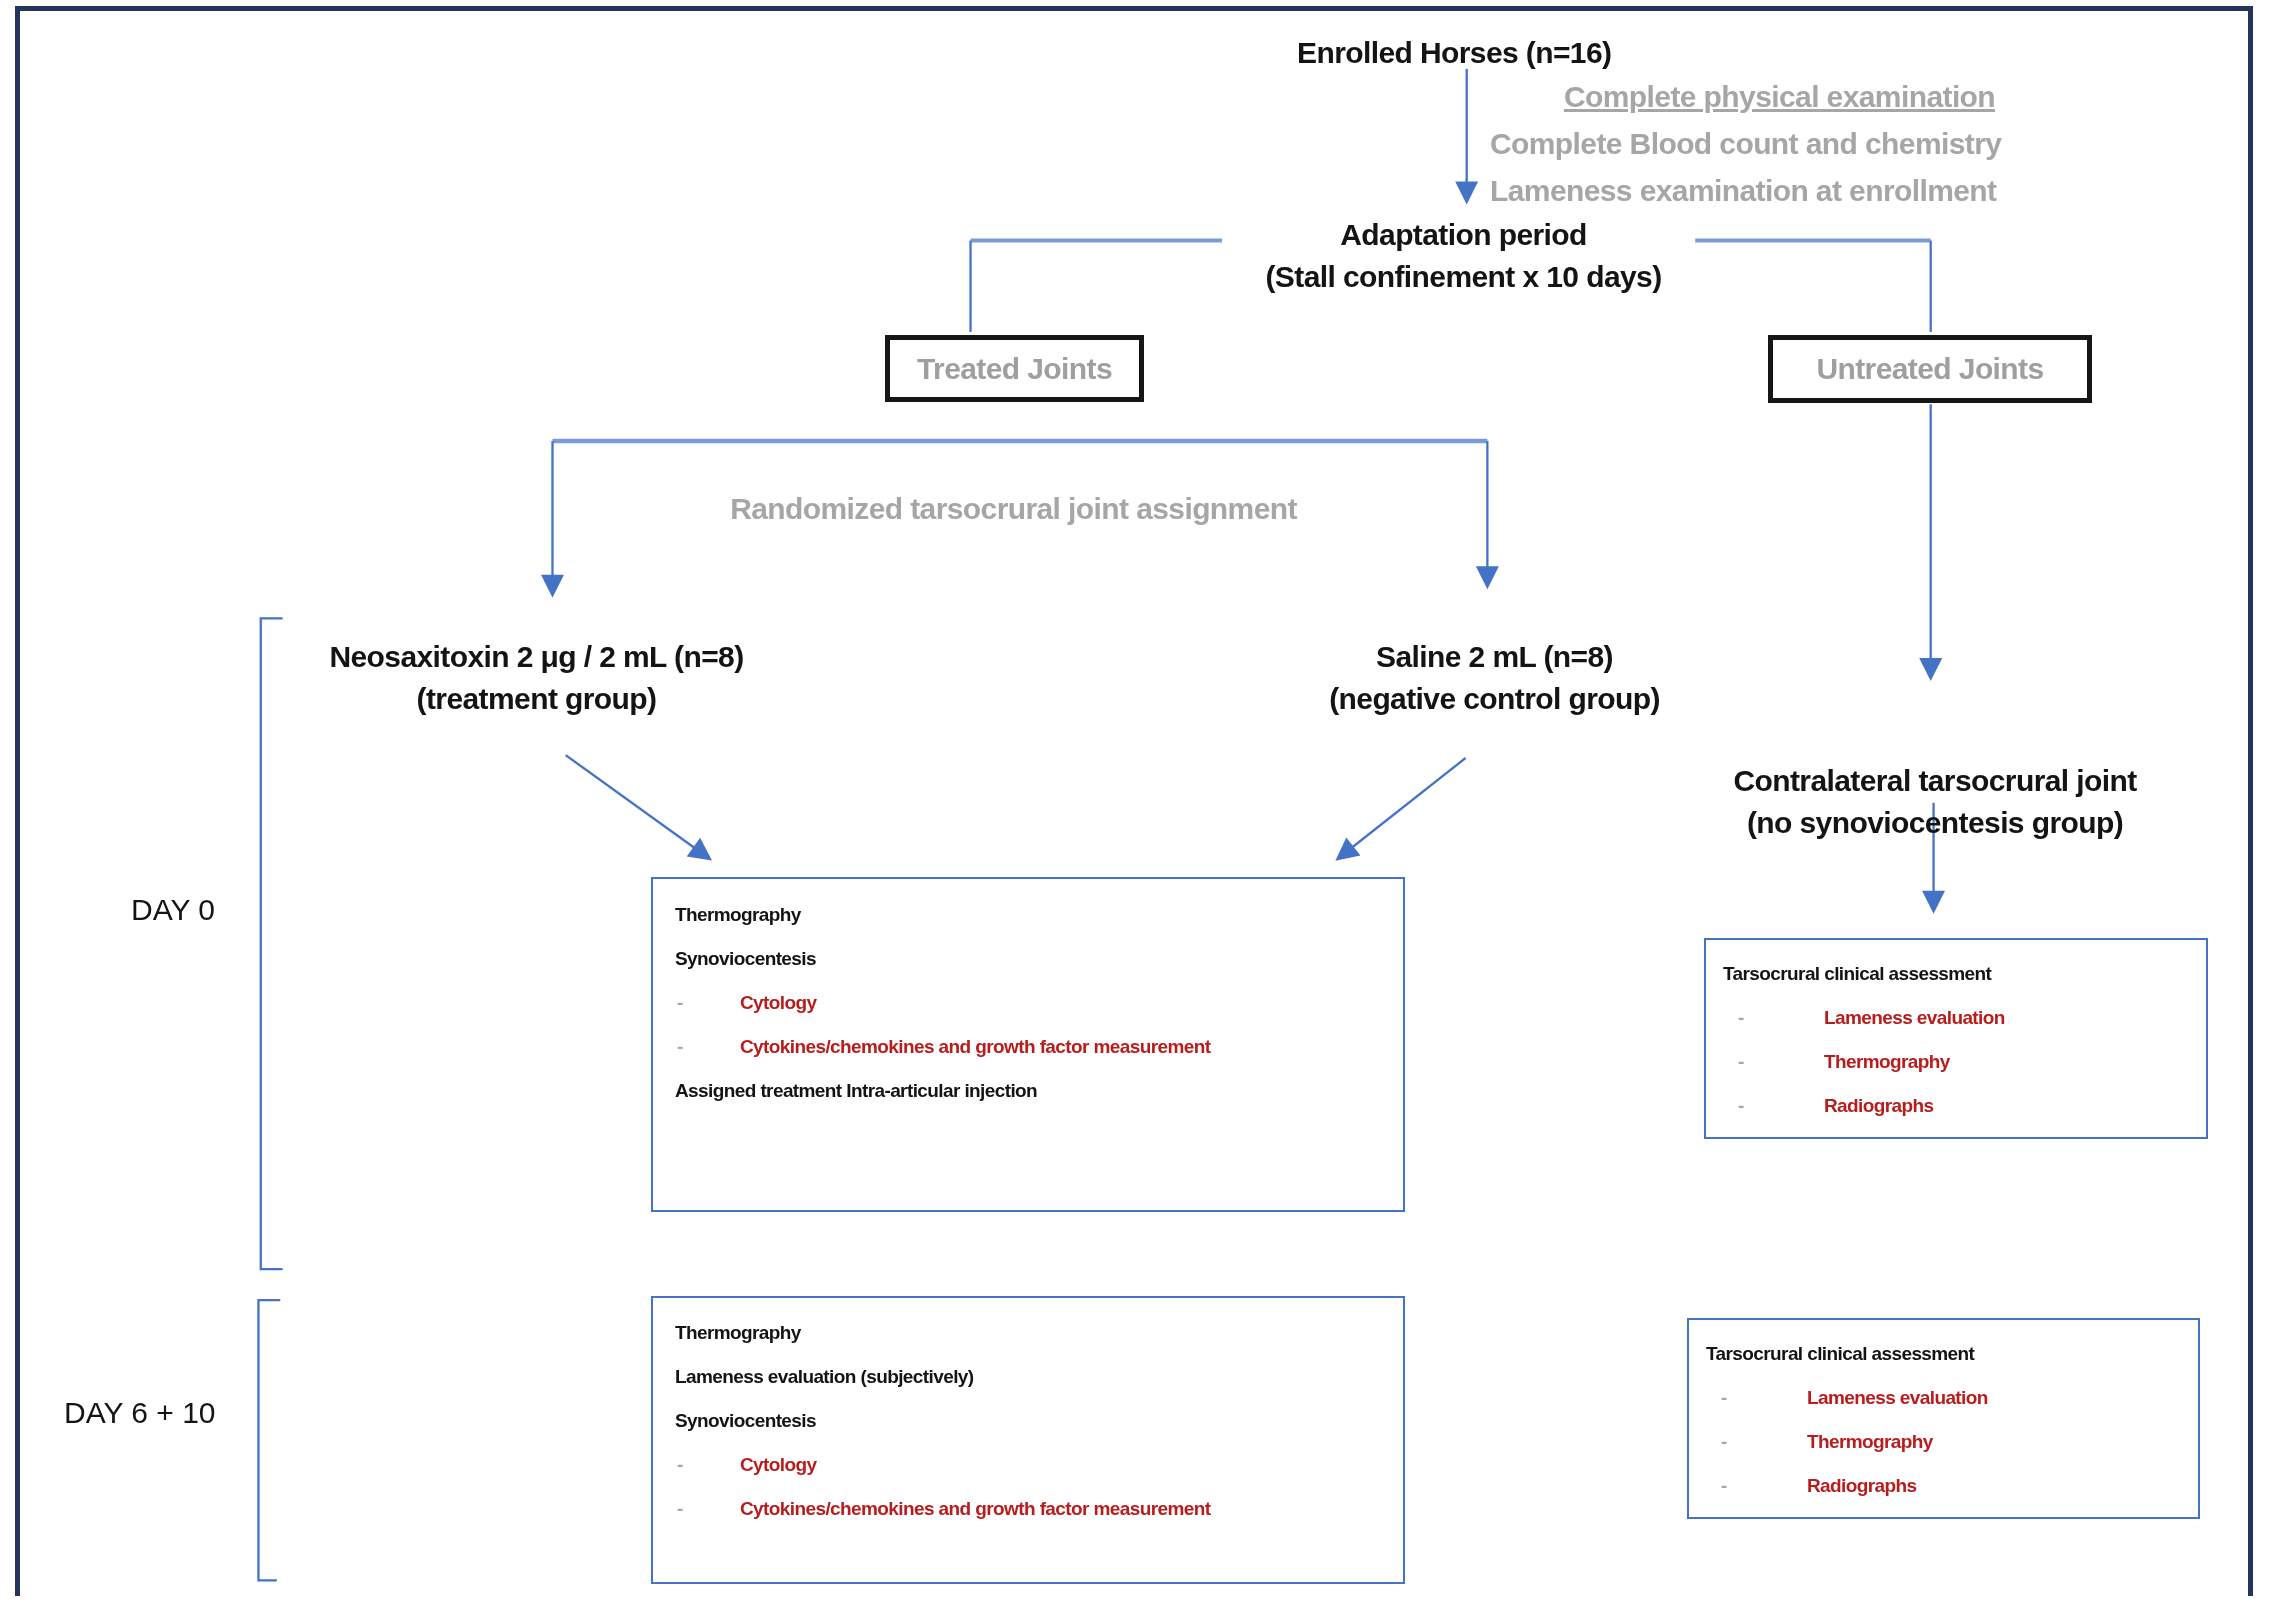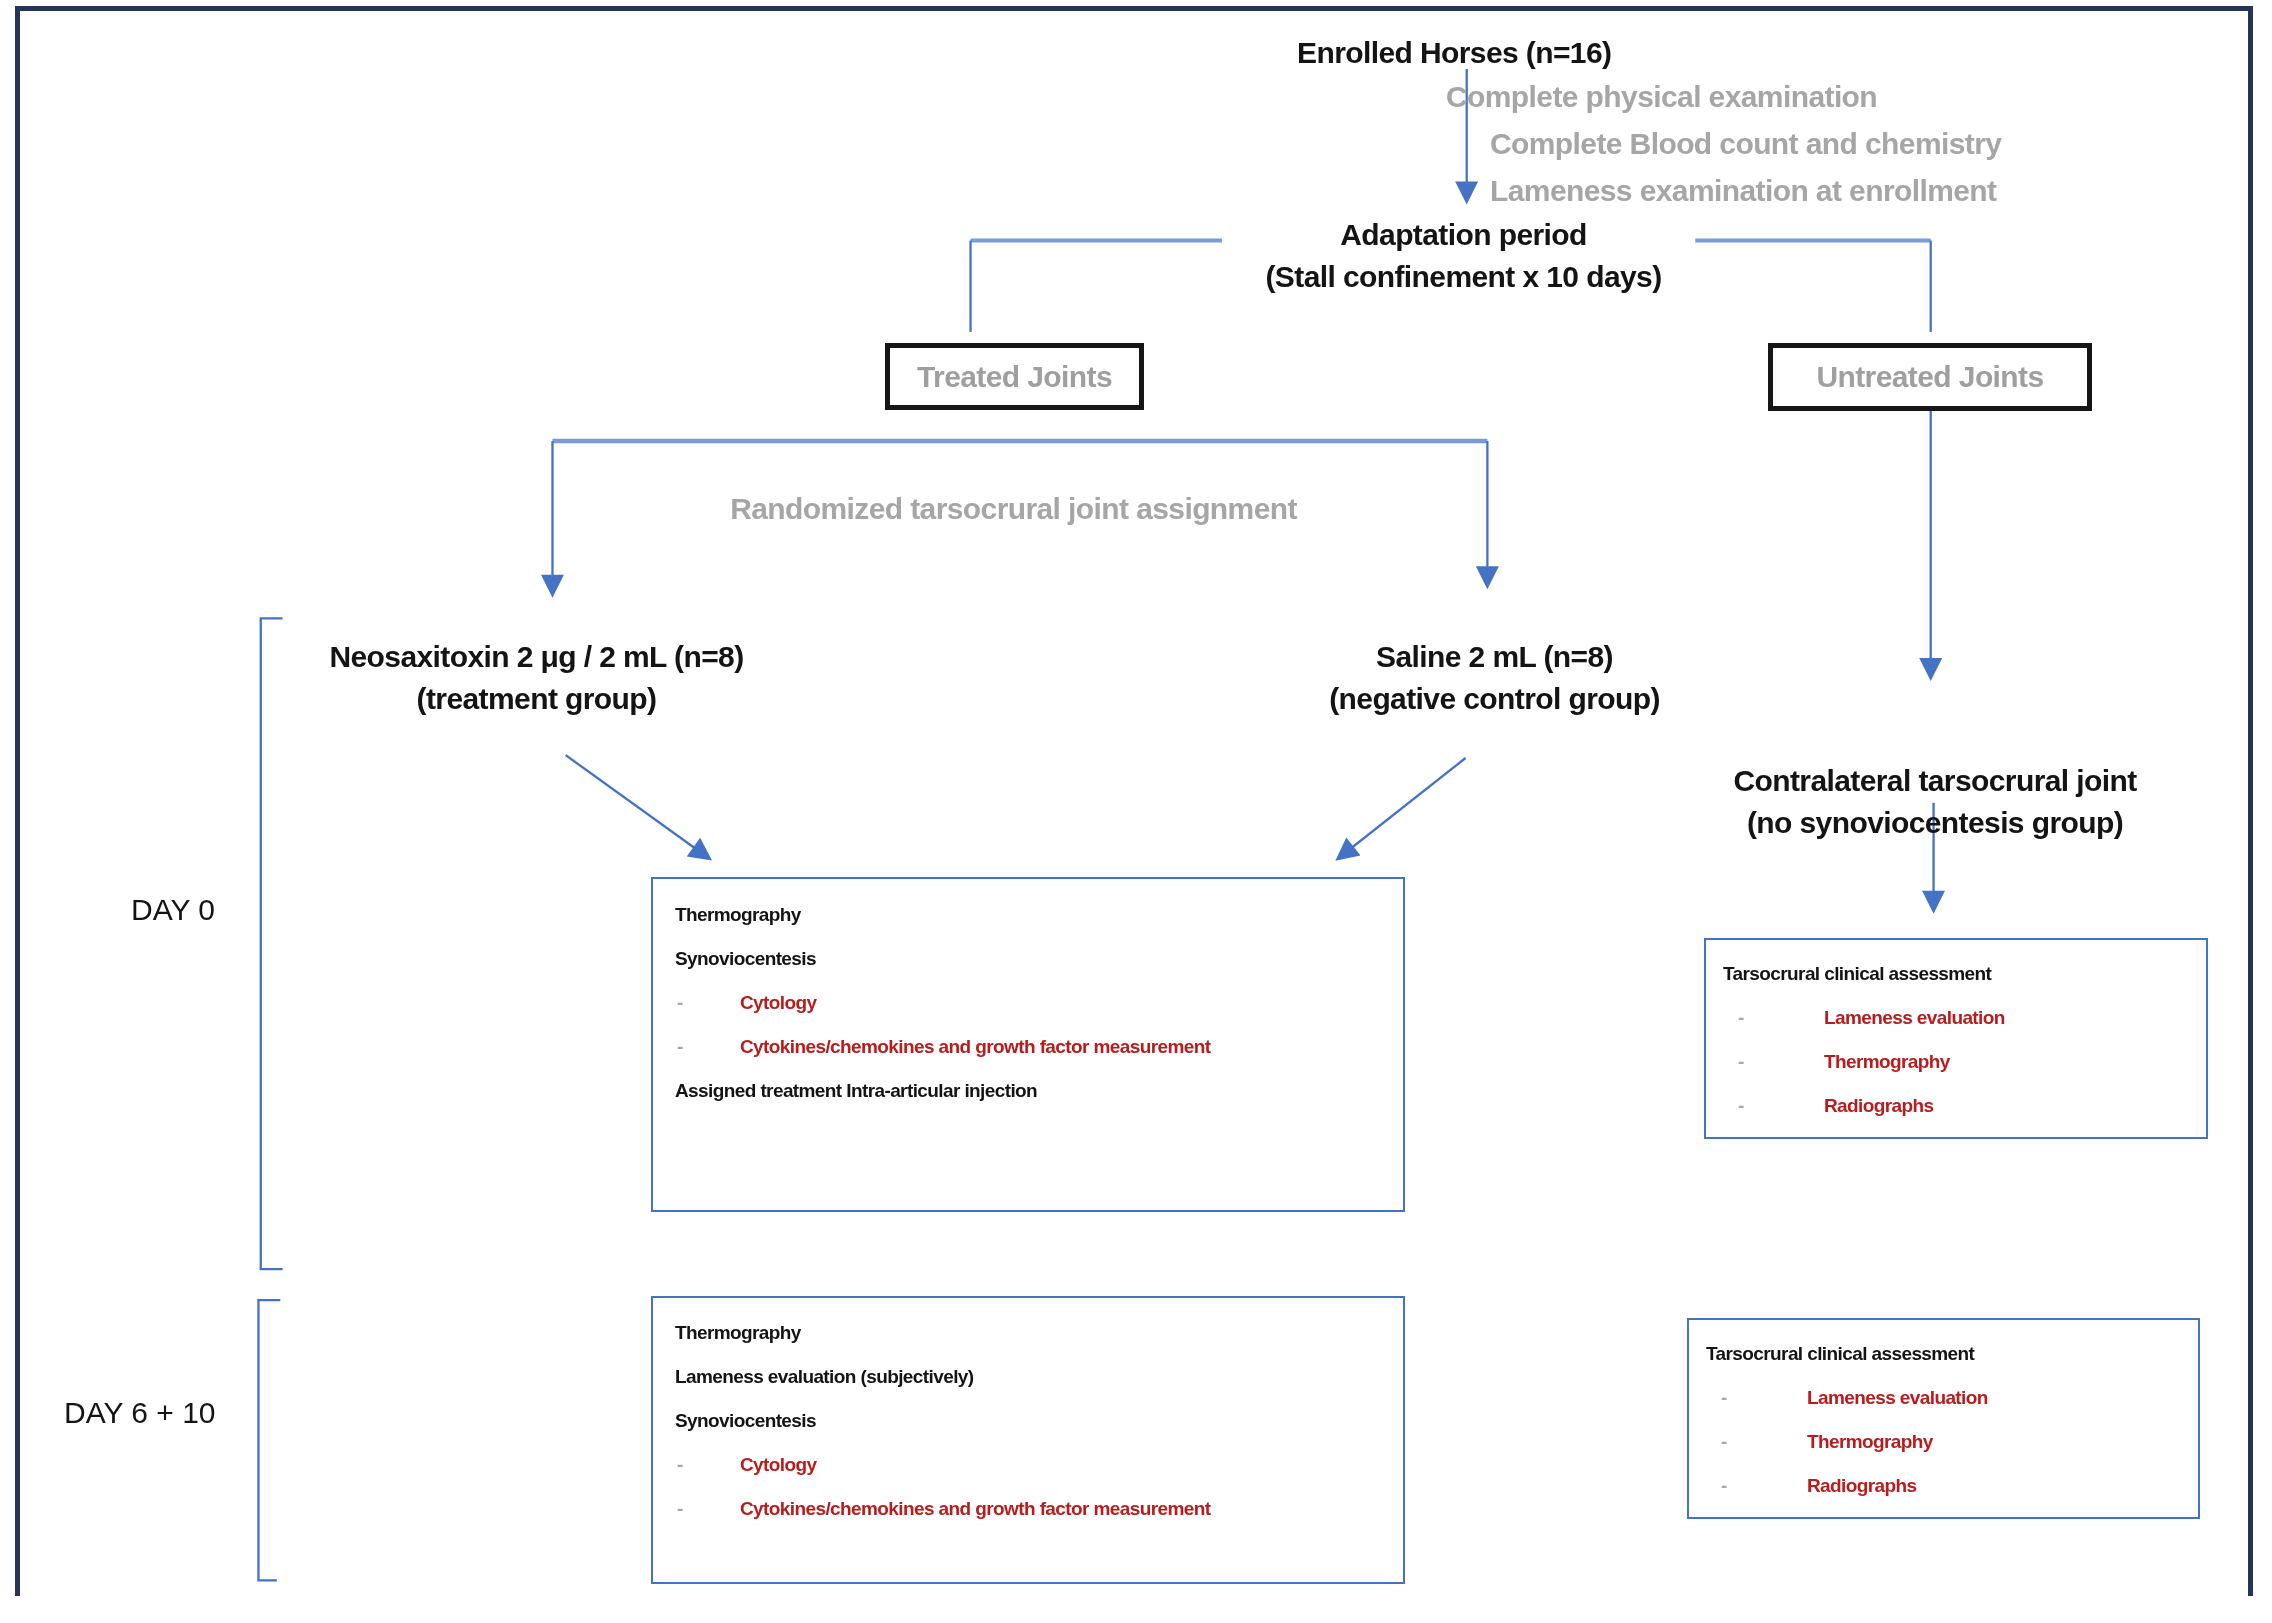--- a/index.html
+++ b/index.html
@@ -14,21 +14,21 @@
   .txt{position:absolute;white-space:nowrap;letter-spacing:-0.6px;}
   .black{color:#141414;font-weight:700;}
   .gray{color:#a6a6a6;font-weight:600;}
   .center{text-align:center;}
   .f52{font-size:30px;line-height:42px;}
   .daylabel{font-size:30px;font-weight:500;color:#141414;letter-spacing:0;}
 
   .jointbox{
     position:absolute;border:5.2px solid #161616;box-sizing:border-box;background:#fff;
     display:flex;align-items:center;justify-content:center;
-    font-size:30px;font-weight:600;color:#9f9f9f;letter-spacing:-0.6px;margin-top:8px;
+    font-size:30px;font-weight:600;color:#9f9f9f;letter-spacing:-0.6px;
   }
   .bluebox{
     position:absolute;border:2.9px solid #4472c4;box-sizing:border-box;background:#fff;
     font-size:19px;line-height:44px;letter-spacing:-0.6px;
   }
   .bluebox .line{padding-left:22px;white-space:nowrap;}
   .bluebox.rightbox .line{padding-left:17px;}
   .bullet{display:flex;align-items:flex-start;}
   .bullet .dash{flex:0 0 87px;padding-left:24px;box-sizing:border-box;color:#a6a6a6;font-weight:600;}
   .rightbox .bullet .dash{flex:0 0 118px;padding-left:32px;}
@@ -65,21 +65,21 @@
 
     <path d="M3362 704 V1180" stroke="#4472c4" stroke-width="4" fill="none" marker-end="url(#arrow)"></path>
     <path d="M3367 1398 V1585" stroke="#4472c4" stroke-width="4" fill="none" marker-end="url(#arrow)"></path>
 
     <path d="M492 1077 H454 V2210 H492" stroke="#4472c4" stroke-width="4" fill="none"></path>
     <path d="M488 2264 H450 V2752 H482" stroke="#4472c4" stroke-width="4" fill="none"></path>
   </svg>
 
   <div class="txt black f52" style="left:1297px;top:32px;">Enrolled Horses (n=16)</div>
 
-  <div class="txt gray f52" style="left:1446px;top:76px;">Complete physical examination</div>
+  <div class="txt gray f52" style="left:1564px;top:76px;text-decoration:underline;">Complete physical examination</div>
   <div class="txt gray f52" style="left:1490px;top:123px;">Complete Blood count and chemistry</div>
   <div class="txt gray f52" style="left:1490px;top:170px;">Lameness examination at enrollment</div>
 
   <div class="txt black f52 center" style="left:1234px;top:214px;width:459px;">
     <div>Adaptation period</div>
     <div>(Stall confinement x 10 days)</div>
   </div>
 
   <div class="jointbox" style="left:885px;top:335px;width:259px;height:67px;">
     <span>Treated Joints</span>

